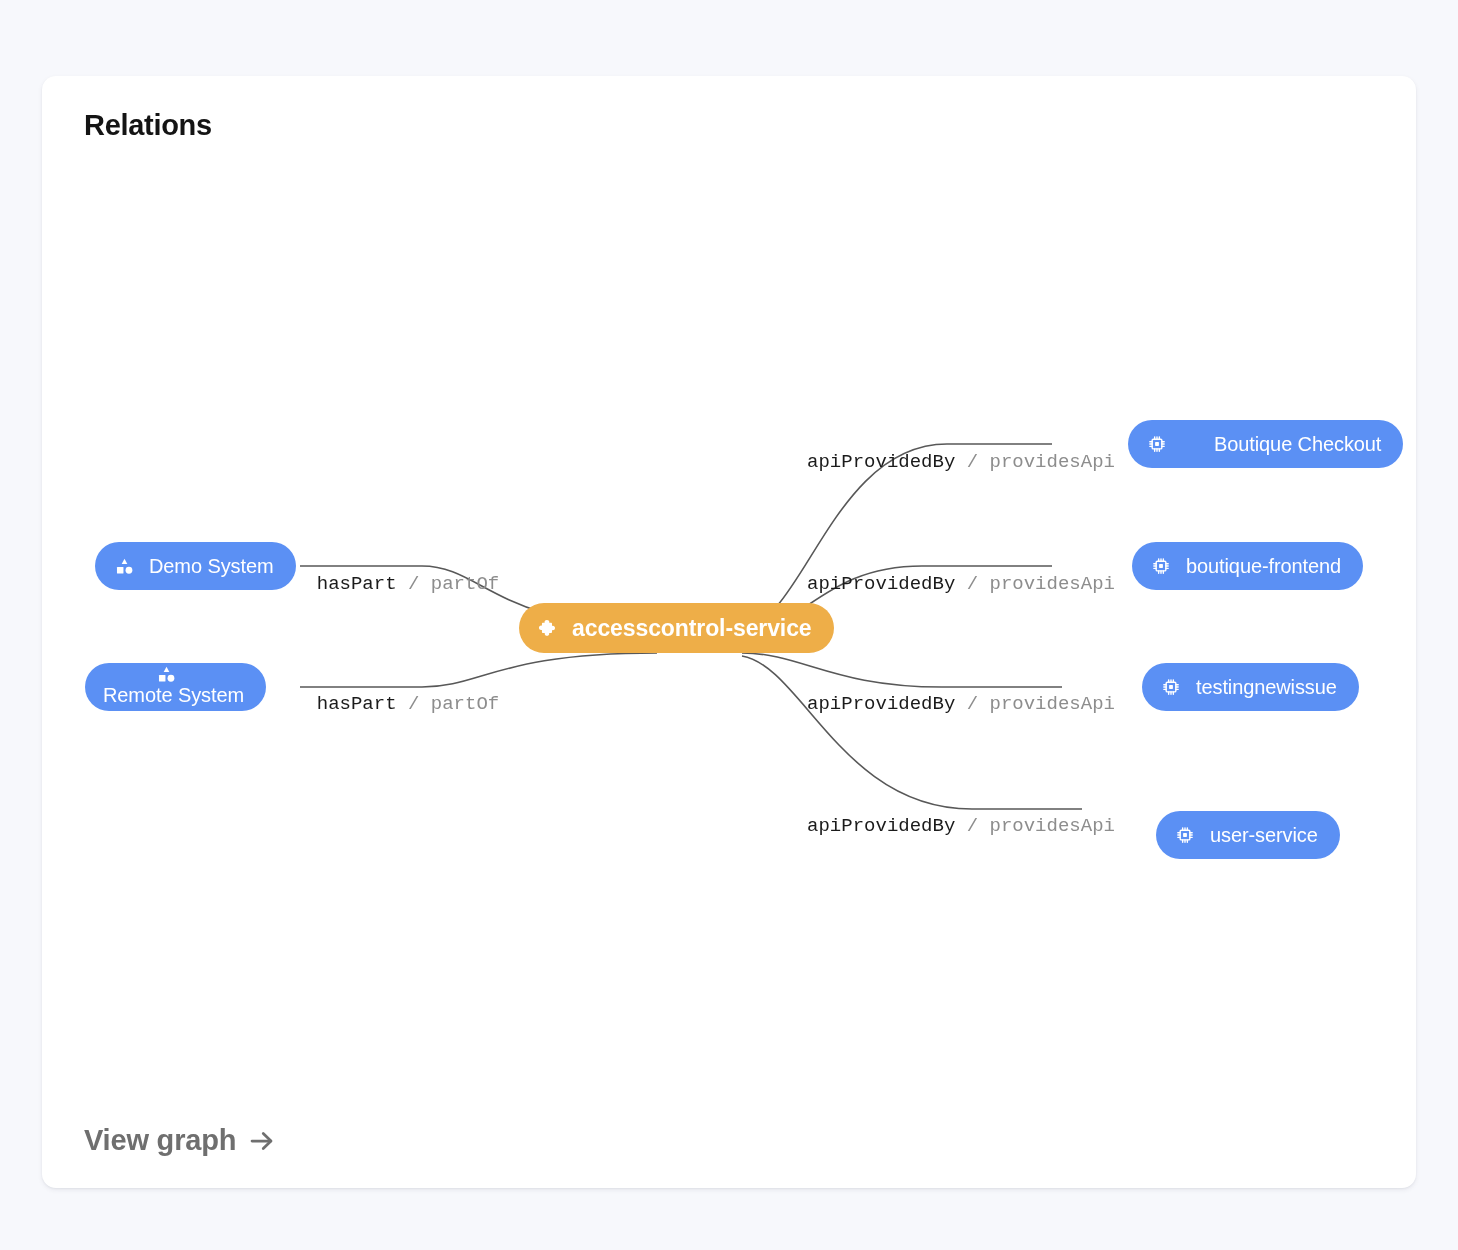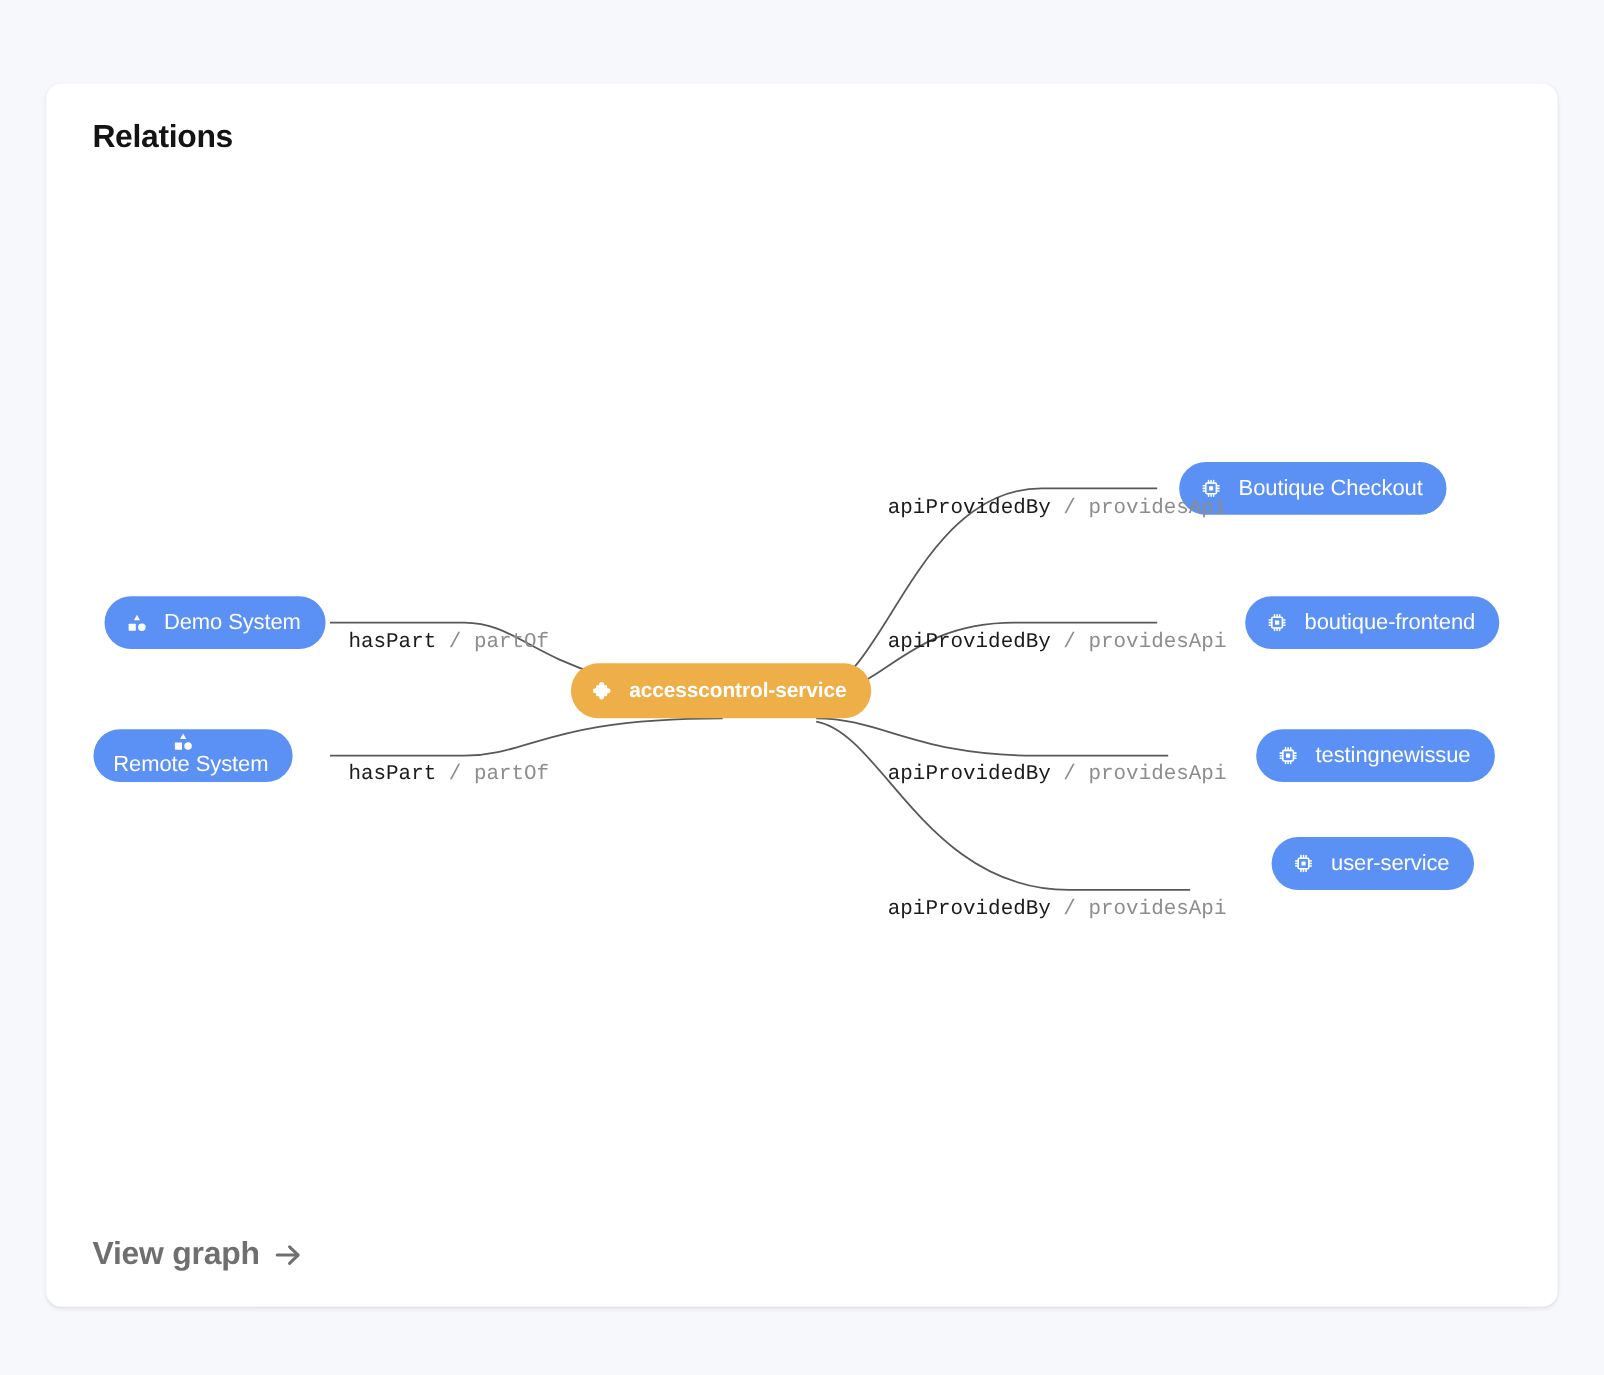--- a/index.html
+++ b/index.html
@@ -71,21 +71,21 @@
     white-space: nowrap;
     cursor: pointer;
   }
   .node .nlabel {
     font-size: 20px;
     letter-spacing: -0.1px;
     line-height: 1;
   }
   .node-entity { background: #5b90f4; }
   .node-center { background: #eeae48; }
-  .node-center .nlabel { font-weight: bold; font-size: 19px; }
+  .node-center .nlabel { font-weight: bold; font-size: 23px; }
 
   .node .nicon {
     display: inline-flex;
     align-items: center;
     justify-content: center;
     width: 22px;
     height: 22px;
     margin-right: 14px;
     flex: 0 0 22px;
   }
@@ -173,21 +173,21 @@
 
       <div class="node node-center" style="left:477px; top:527px; height:50px; border-radius:25px;">
         <span class="nicon">
           <svg viewBox="0 0 24 24" width="21" height="21" fill="#ffffff">
             <path d="M10.1 2.2c-1.5 0-2.6 1.1-2.6 2.4 0 .35.08.66.2.95H5.6c-.63 0-1.1.5-1.1 1.1v2.2c-.3-.13-.63-.2-.98-.2-1.35 0-2.4 1.1-2.4 2.6s1.05 2.6 2.4 2.6c.35 0 .68-.07.98-.2v2.25c0 .6.47 1.1 1.1 1.1h2.25c-.13.3-.2.63-.2.98 0 1.35 1.1 2.4 2.6 2.4s2.6-1.05 2.6-2.4c0-.35-.07-.68-.2-.98h2.25c.6 0 1.1-.5 1.1-1.1v-2.1c.3.13.64.2 1 .2 1.36 0 2.42-1.1 2.42-2.6s-1.06-2.6-2.42-2.6c-.36 0-.7.07-1 .2V6.65c0-.6-.5-1.1-1.1-1.1h-2.15c.12-.3.2-.6.2-.95 0-1.3-1.12-2.4-2.62-2.4z"></path>
           </svg>
         </span>
         <span class="nlabel">accesscontrol-service</span>
       </div>
 
-      <div class="node node-entity" style="left:1030px; top:344px;">
+      <div class="node node-entity" style="left:1086px; top:344px;gap:32px;">
         <span class="nicon">
           <svg viewBox="0 0 24 24" width="20" height="20" fill="none" stroke="#ffffff" stroke-width="1.7">
             <rect x="6.2" y="6.2" width="11.6" height="11.6" rx="1.4"></rect>
             <rect x="9.7" y="9.7" width="4.6" height="4.6" rx="0.7" fill="#ffffff" stroke="none"></rect>
             <path d="M9.2 6.2V3.4 M12 6.2V3.4 M14.8 6.2V3.4 M9.2 20.6v-2.8 M12 20.6v-2.8 M14.8 20.6v-2.8 M6.2 9.2H3.4 M6.2 12H3.4 M6.2 14.8H3.4 M20.6 9.2h-2.8 M20.6 12h-2.8 M20.6 14.8h-2.8" stroke-linecap="round"></path>
           </svg>
         </span>
         <span class="nlabel">Boutique Checkout</span>
       </div>
 
@@ -206,21 +206,21 @@
         <span class="nicon">
           <svg viewBox="0 0 24 24" width="20" height="20" fill="none" stroke="#ffffff" stroke-width="1.7">
             <rect x="6.2" y="6.2" width="11.6" height="11.6" rx="1.4"></rect>
             <rect x="9.7" y="9.7" width="4.6" height="4.6" rx="0.7" fill="#ffffff" stroke="none"></rect>
             <path d="M9.2 6.2V3.4 M12 6.2V3.4 M14.8 6.2V3.4 M9.2 20.6v-2.8 M12 20.6v-2.8 M14.8 20.6v-2.8 M6.2 9.2H3.4 M6.2 12H3.4 M6.2 14.8H3.4 M20.6 9.2h-2.8 M20.6 12h-2.8 M20.6 14.8h-2.8" stroke-linecap="round"></path>
           </svg>
         </span>
         <span class="nlabel">testingnewissue</span>
       </div>
 
-      <div class="node node-entity" style="left:1114px; top:685px;">
+      <div class="node node-entity" style="left:1114px; top:735px;">
         <span class="nicon">
           <svg viewBox="0 0 24 24" width="20" height="20" fill="none" stroke="#ffffff" stroke-width="1.7">
             <rect x="6.2" y="6.2" width="11.6" height="11.6" rx="1.4"></rect>
             <rect x="9.7" y="9.7" width="4.6" height="4.6" rx="0.7" fill="#ffffff" stroke="none"></rect>
             <path d="M9.2 6.2V3.4 M12 6.2V3.4 M14.8 6.2V3.4 M9.2 20.6v-2.8 M12 20.6v-2.8 M14.8 20.6v-2.8 M6.2 9.2H3.4 M6.2 12H3.4 M6.2 14.8H3.4 M20.6 9.2h-2.8 M20.6 12h-2.8 M20.6 14.8h-2.8" stroke-linecap="round"></path>
           </svg>
         </span>
         <span class="nlabel">user-service</span>
       </div>
 

